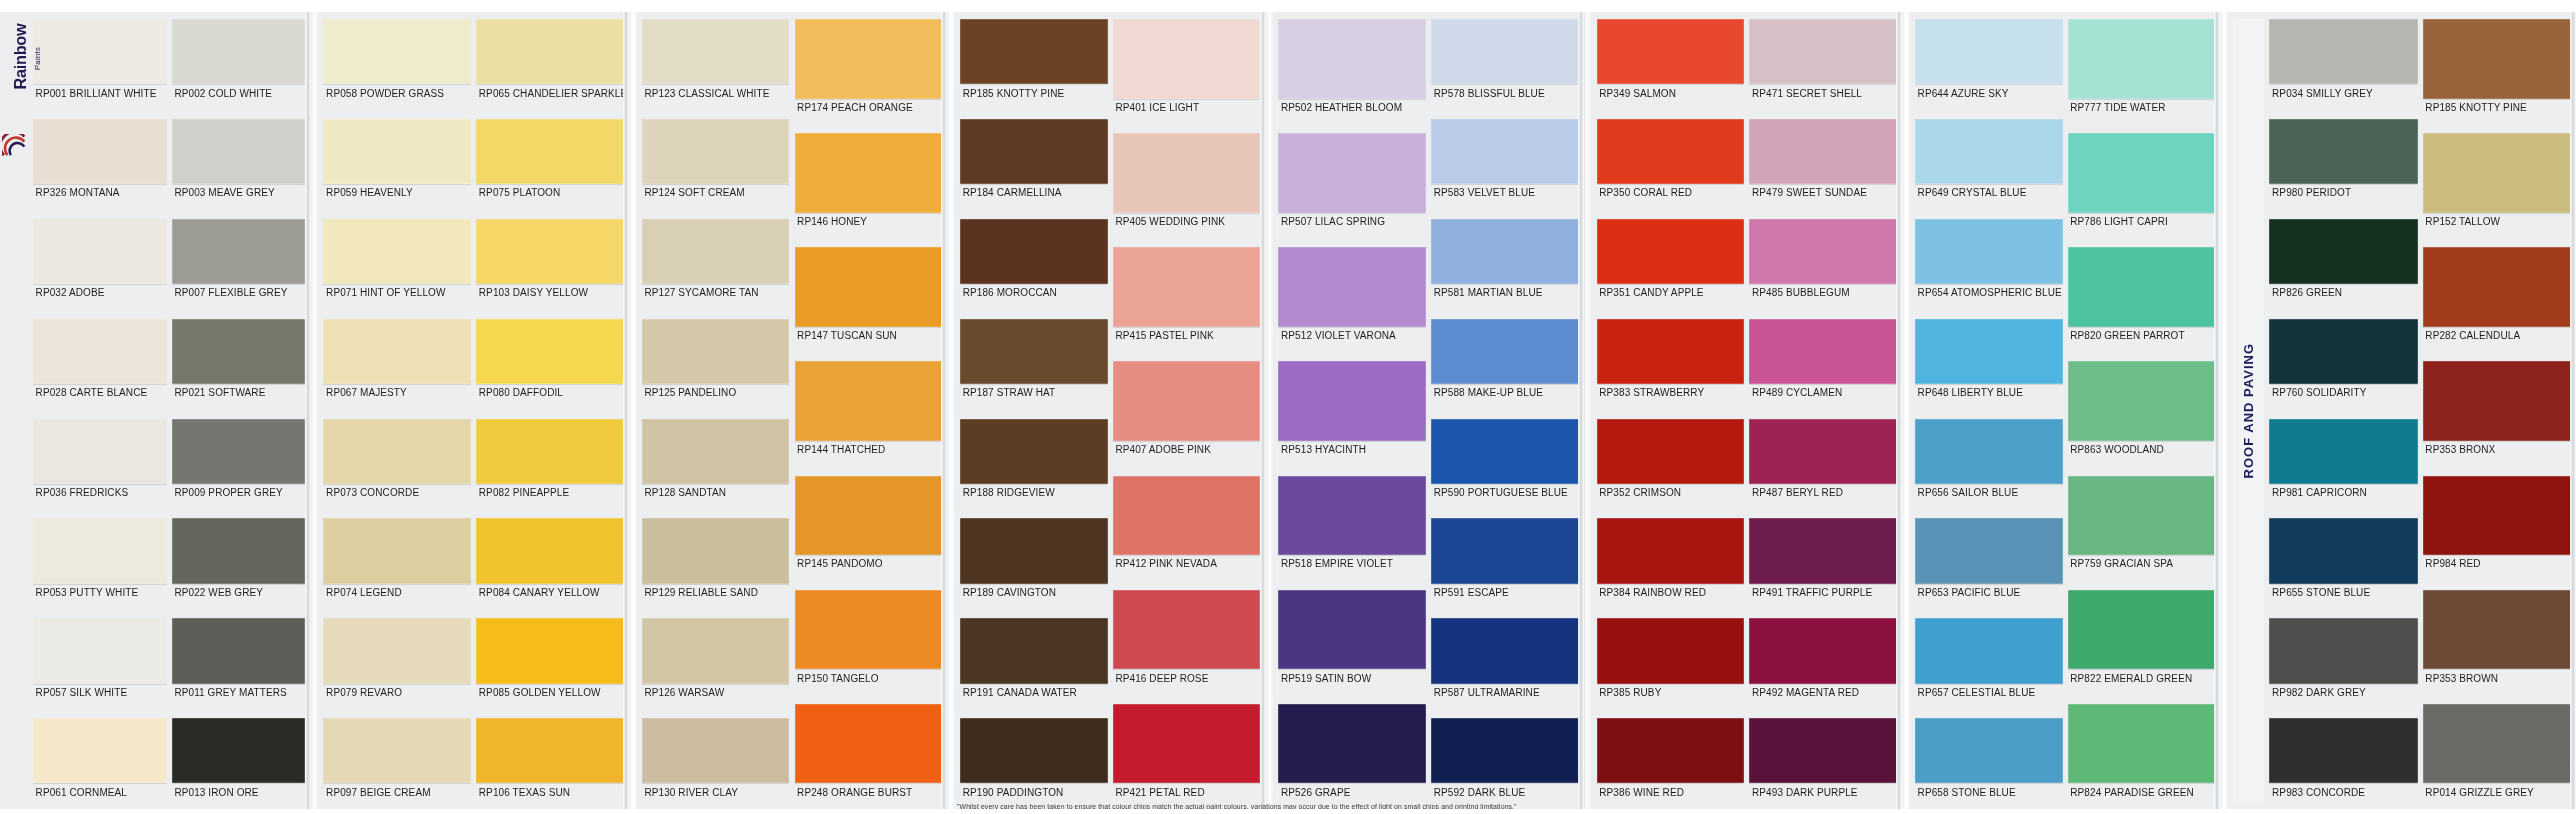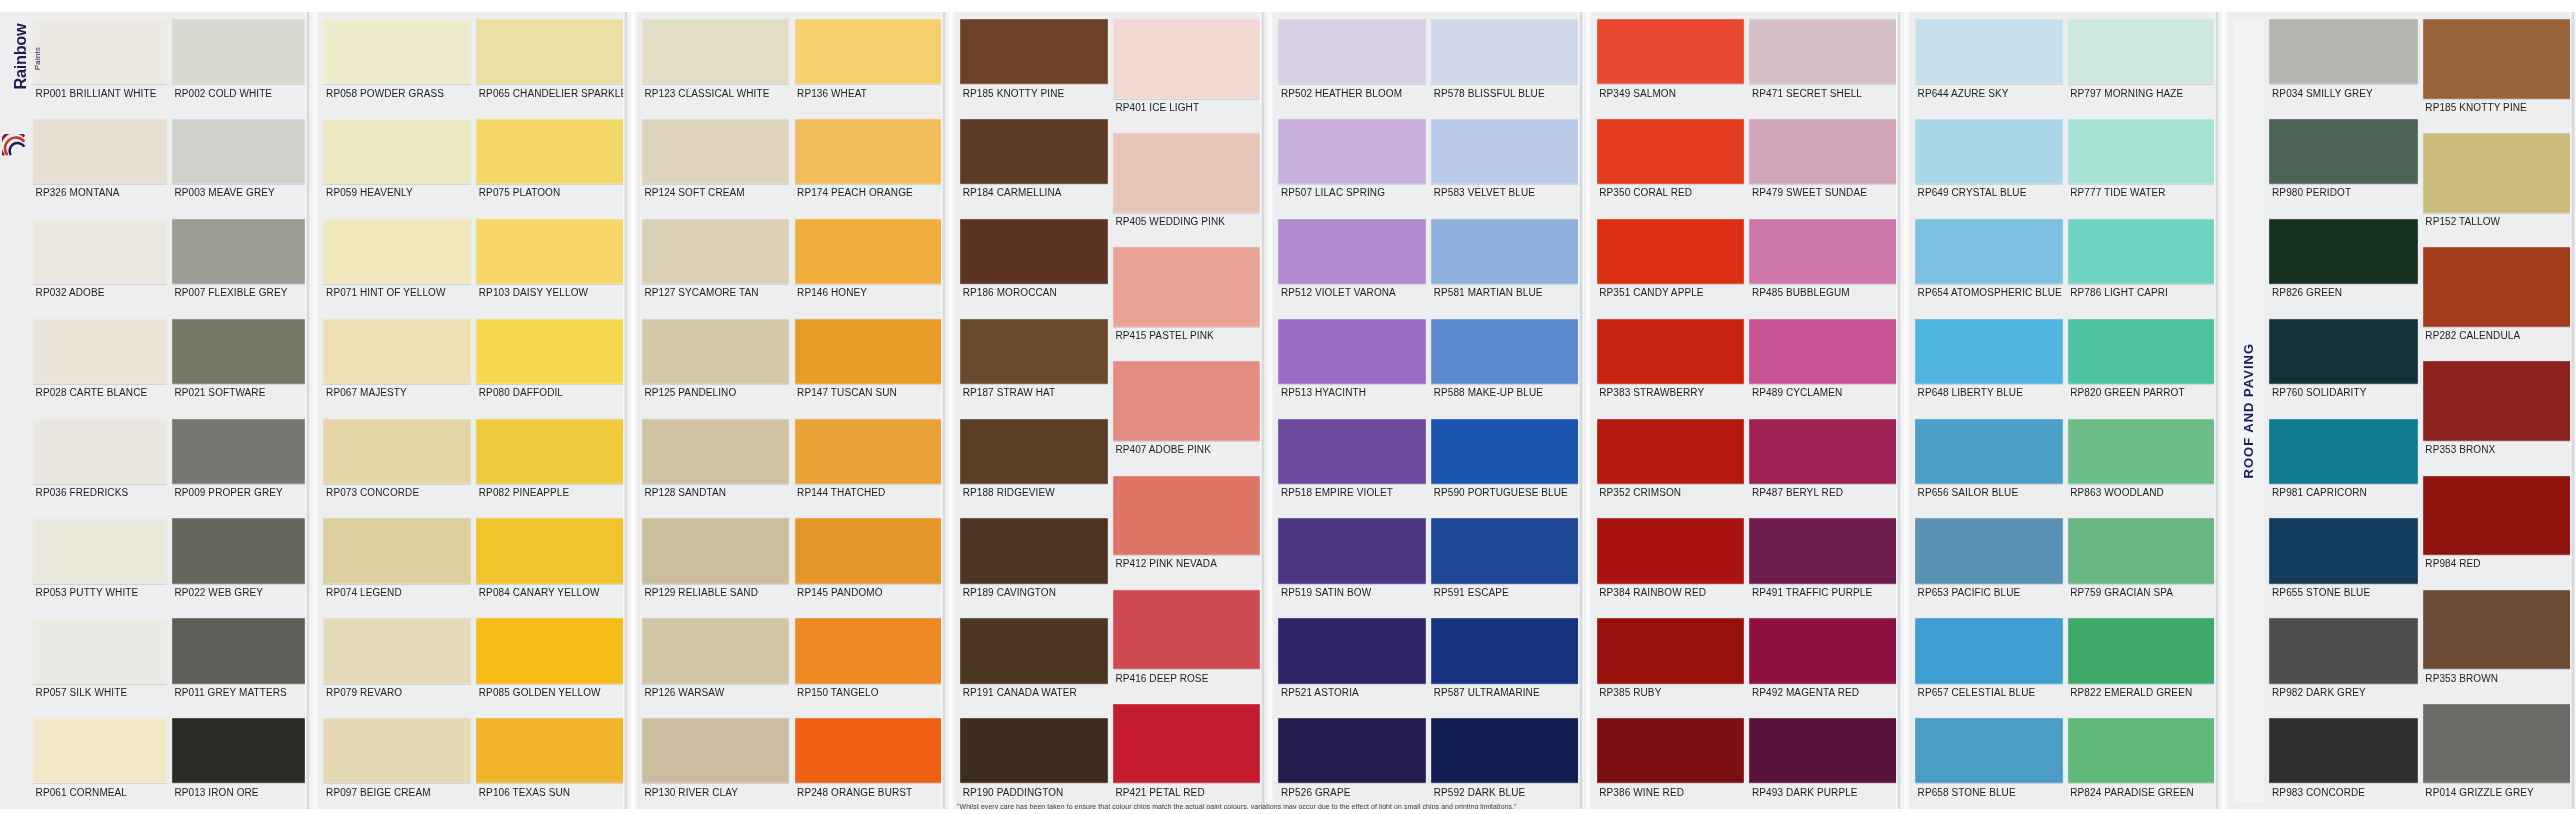--- a/index.html
+++ b/index.html
@@ -342,24 +342,20 @@
             <div class="chip" style="background: rgb(211, 198, 165);"></div>
             <div class="chip-label">RP126 WARSAW</div>
           </div>
           <div class="chip-cell">
             <div class="chip" style="background: rgb(205, 189, 160);"></div>
             <div class="chip-label">RP130 RIVER CLAY</div>
           </div>
         </div>
         <div class="col">
           <div class="chip-cell">
-            <div class="chip" style="background: rgb(245, 207, 109);"></div>
-            <div class="chip-label">RP136 WHEAT</div>
-          </div>
-          <div class="chip-cell">
             <div class="chip" style="background: rgb(243, 188, 91);"></div>
             <div class="chip-label">RP174 PEACH ORANGE</div>
           </div>
           <div class="chip-cell">
             <div class="chip" style="background: rgb(239, 174, 60);"></div>
             <div class="chip-label">RP146 HONEY</div>
           </div>
           <div class="chip-cell">
             <div class="chip" style="background: rgb(232, 155, 37);"></div>
             <div class="chip-label">RP147 TUSCAN SUN</div>
@@ -474,24 +470,20 @@
           </div>
           <div class="chip-cell">
             <div class="chip" style="background: rgb(107, 74, 158);"></div>
             <div class="chip-label">RP518 EMPIRE VIOLET</div>
           </div>
           <div class="chip-cell">
             <div class="chip" style="background: rgb(75, 55, 129);"></div>
             <div class="chip-label">RP519 SATIN BOW</div>
           </div>
           <div class="chip-cell">
-            <div class="chip" style="background: rgb(46, 37, 102);"></div>
-            <div class="chip-label">RP521 ASTORIA</div>
-          </div>
-          <div class="chip-cell">
             <div class="chip" style="background: rgb(36, 28, 76);"></div>
             <div class="chip-label">RP526 GRAPE</div>
           </div>
         </div>
         <div class="col">
           <div class="chip-cell">
             <div class="chip" style="background: rgb(207, 217, 234);"></div>
             <div class="chip-label">RP578 BLISSFUL BLUE</div>
           </div>
           <div class="chip-cell">
@@ -629,24 +621,20 @@
           <div class="chip-cell">
             <div class="chip" style="background: rgb(63, 159, 208);"></div>
             <div class="chip-label">RP657 CELESTIAL BLUE</div>
           </div>
           <div class="chip-cell">
             <div class="chip" style="background: rgb(75, 156, 199);"></div>
             <div class="chip-label">RP658 STONE BLUE</div>
           </div>
         </div>
         <div class="col">
-          <div class="chip-cell">
-            <div class="chip" style="background: rgb(207, 232, 221);"></div>
-            <div class="chip-label">RP797 MORNING HAZE</div>
-          </div>
           <div class="chip-cell">
             <div class="chip" style="background: rgb(166, 226, 211);"></div>
             <div class="chip-label">RP777 TIDE WATER</div>
           </div>
           <div class="chip-cell">
             <div class="chip" style="background: rgb(110, 212, 191);"></div>
             <div class="chip-label">RP786 LIGHT CAPRI</div>
           </div>
           <div class="chip-cell">
             <div class="chip" style="background: rgb(78, 195, 160);"></div>

